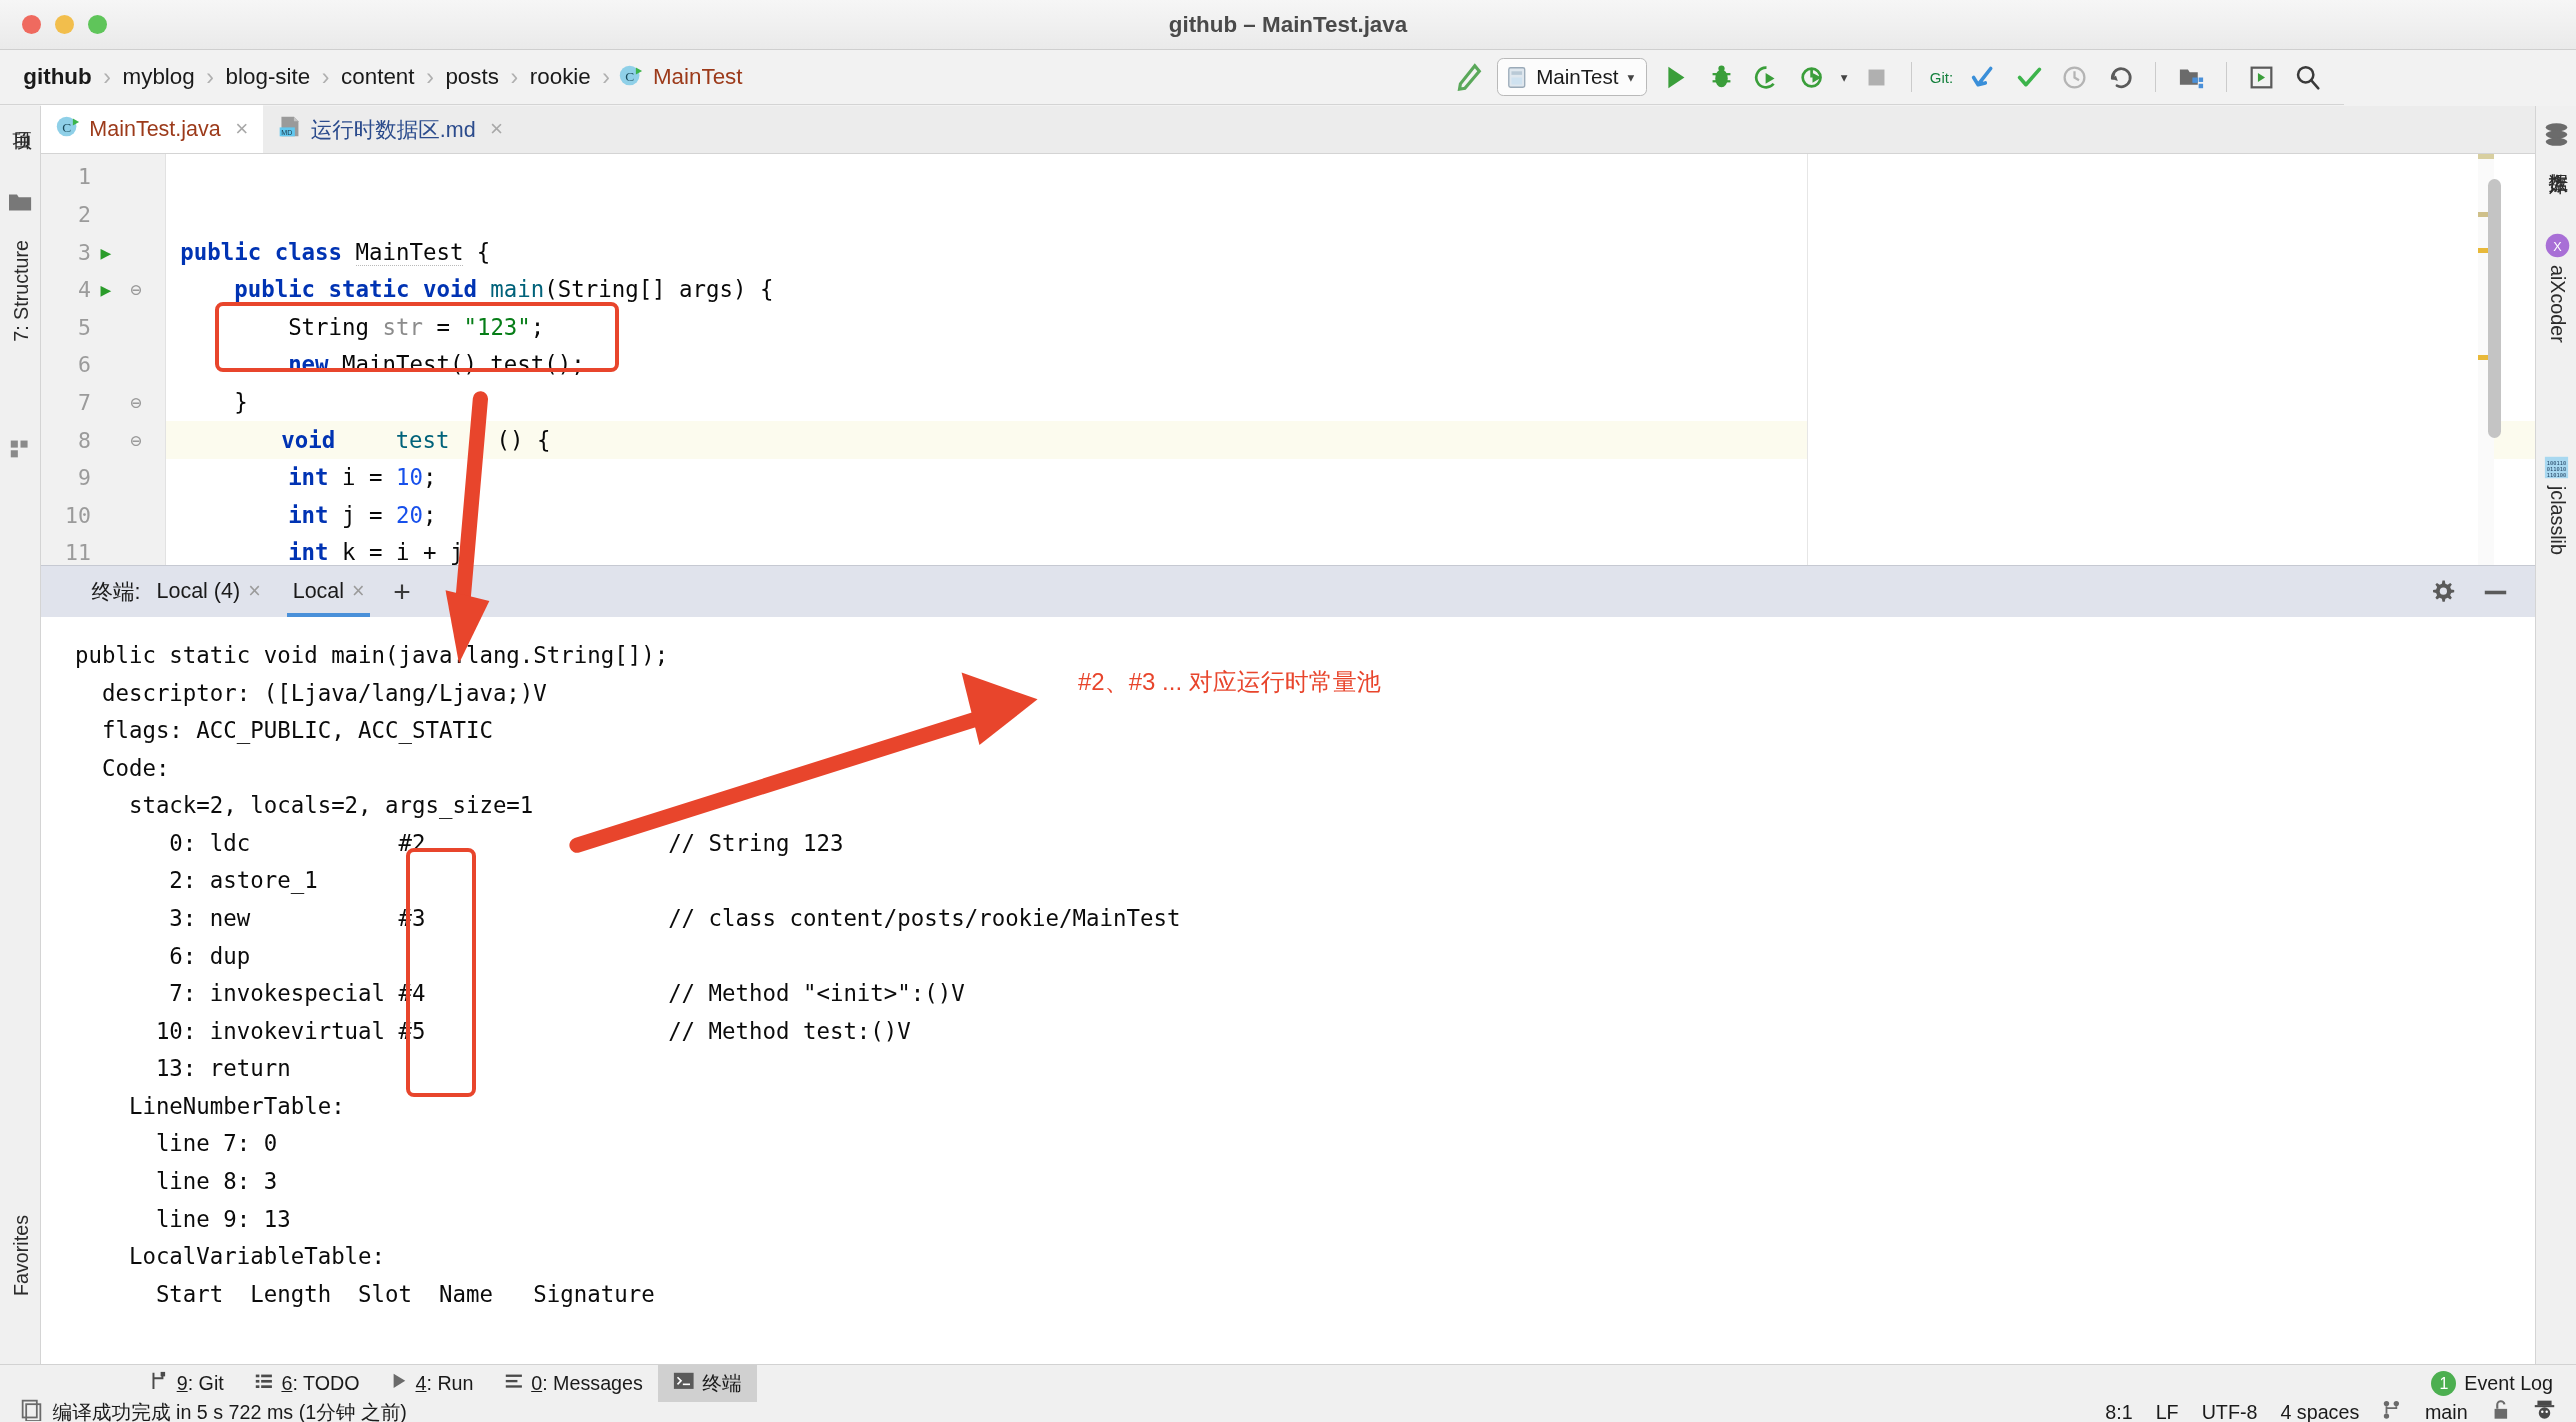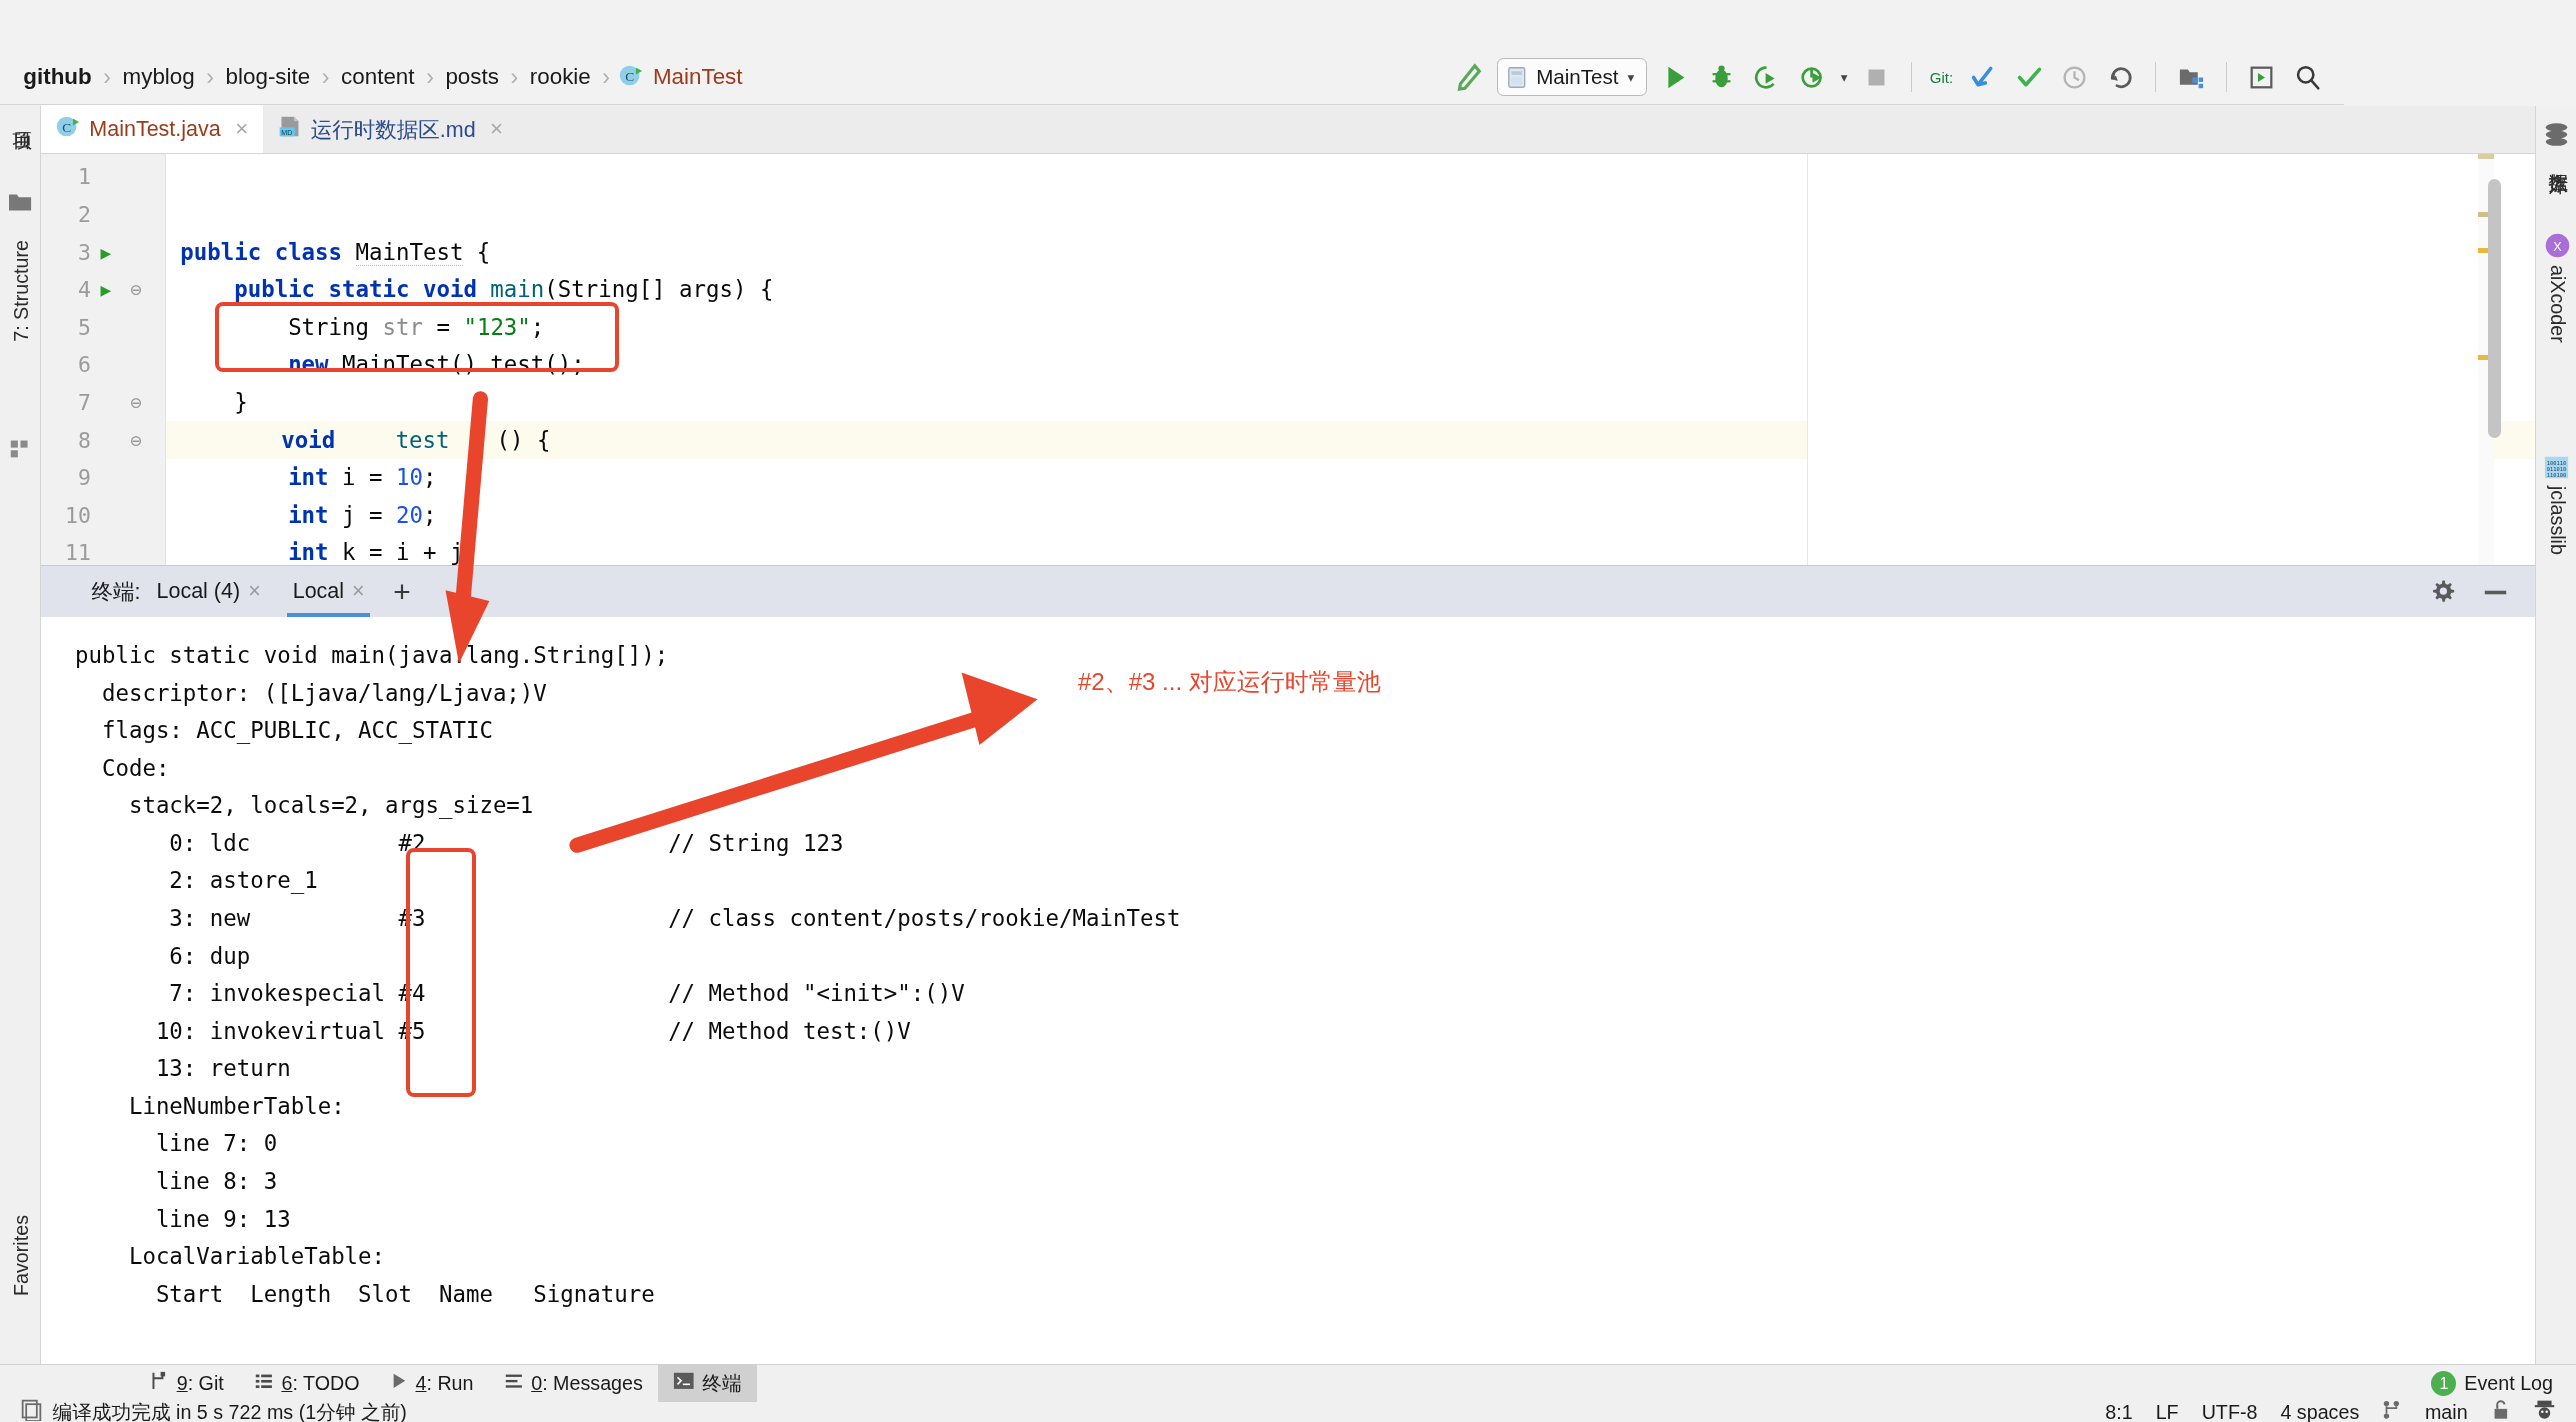--- a/index.html
+++ b/index.html
@@ -213,20 +213,28 @@
   .status-right {
     margin-left: auto; display: flex; align-items: center; gap: 23px;
     padding-right: 19.7px; font-size: 19.7px; color: #1a1a1a;
   }
 </style>
 </head>
 <body>
 
 <div id="app">
 
+  <div class="titlebar">
+    <div class="traffic">
+      <div class="dot red"></div>
+      <div class="dot yellow"></div>
+      <div class="dot green"></div>
+    </div>
+    <div class="win-title">github – MainTest.java</div>
+  </div>
 
   <div class="navbar">
     <div class="breadcrumb">
       <span class="crumb root">github</span>
       <span class="sep">›</span>
       <span class="crumb">myblog</span>
       <span class="sep">›</span>
       <span class="crumb">blog-site</span>
       <span class="sep">›</span>
       <span class="crumb">content</span>

